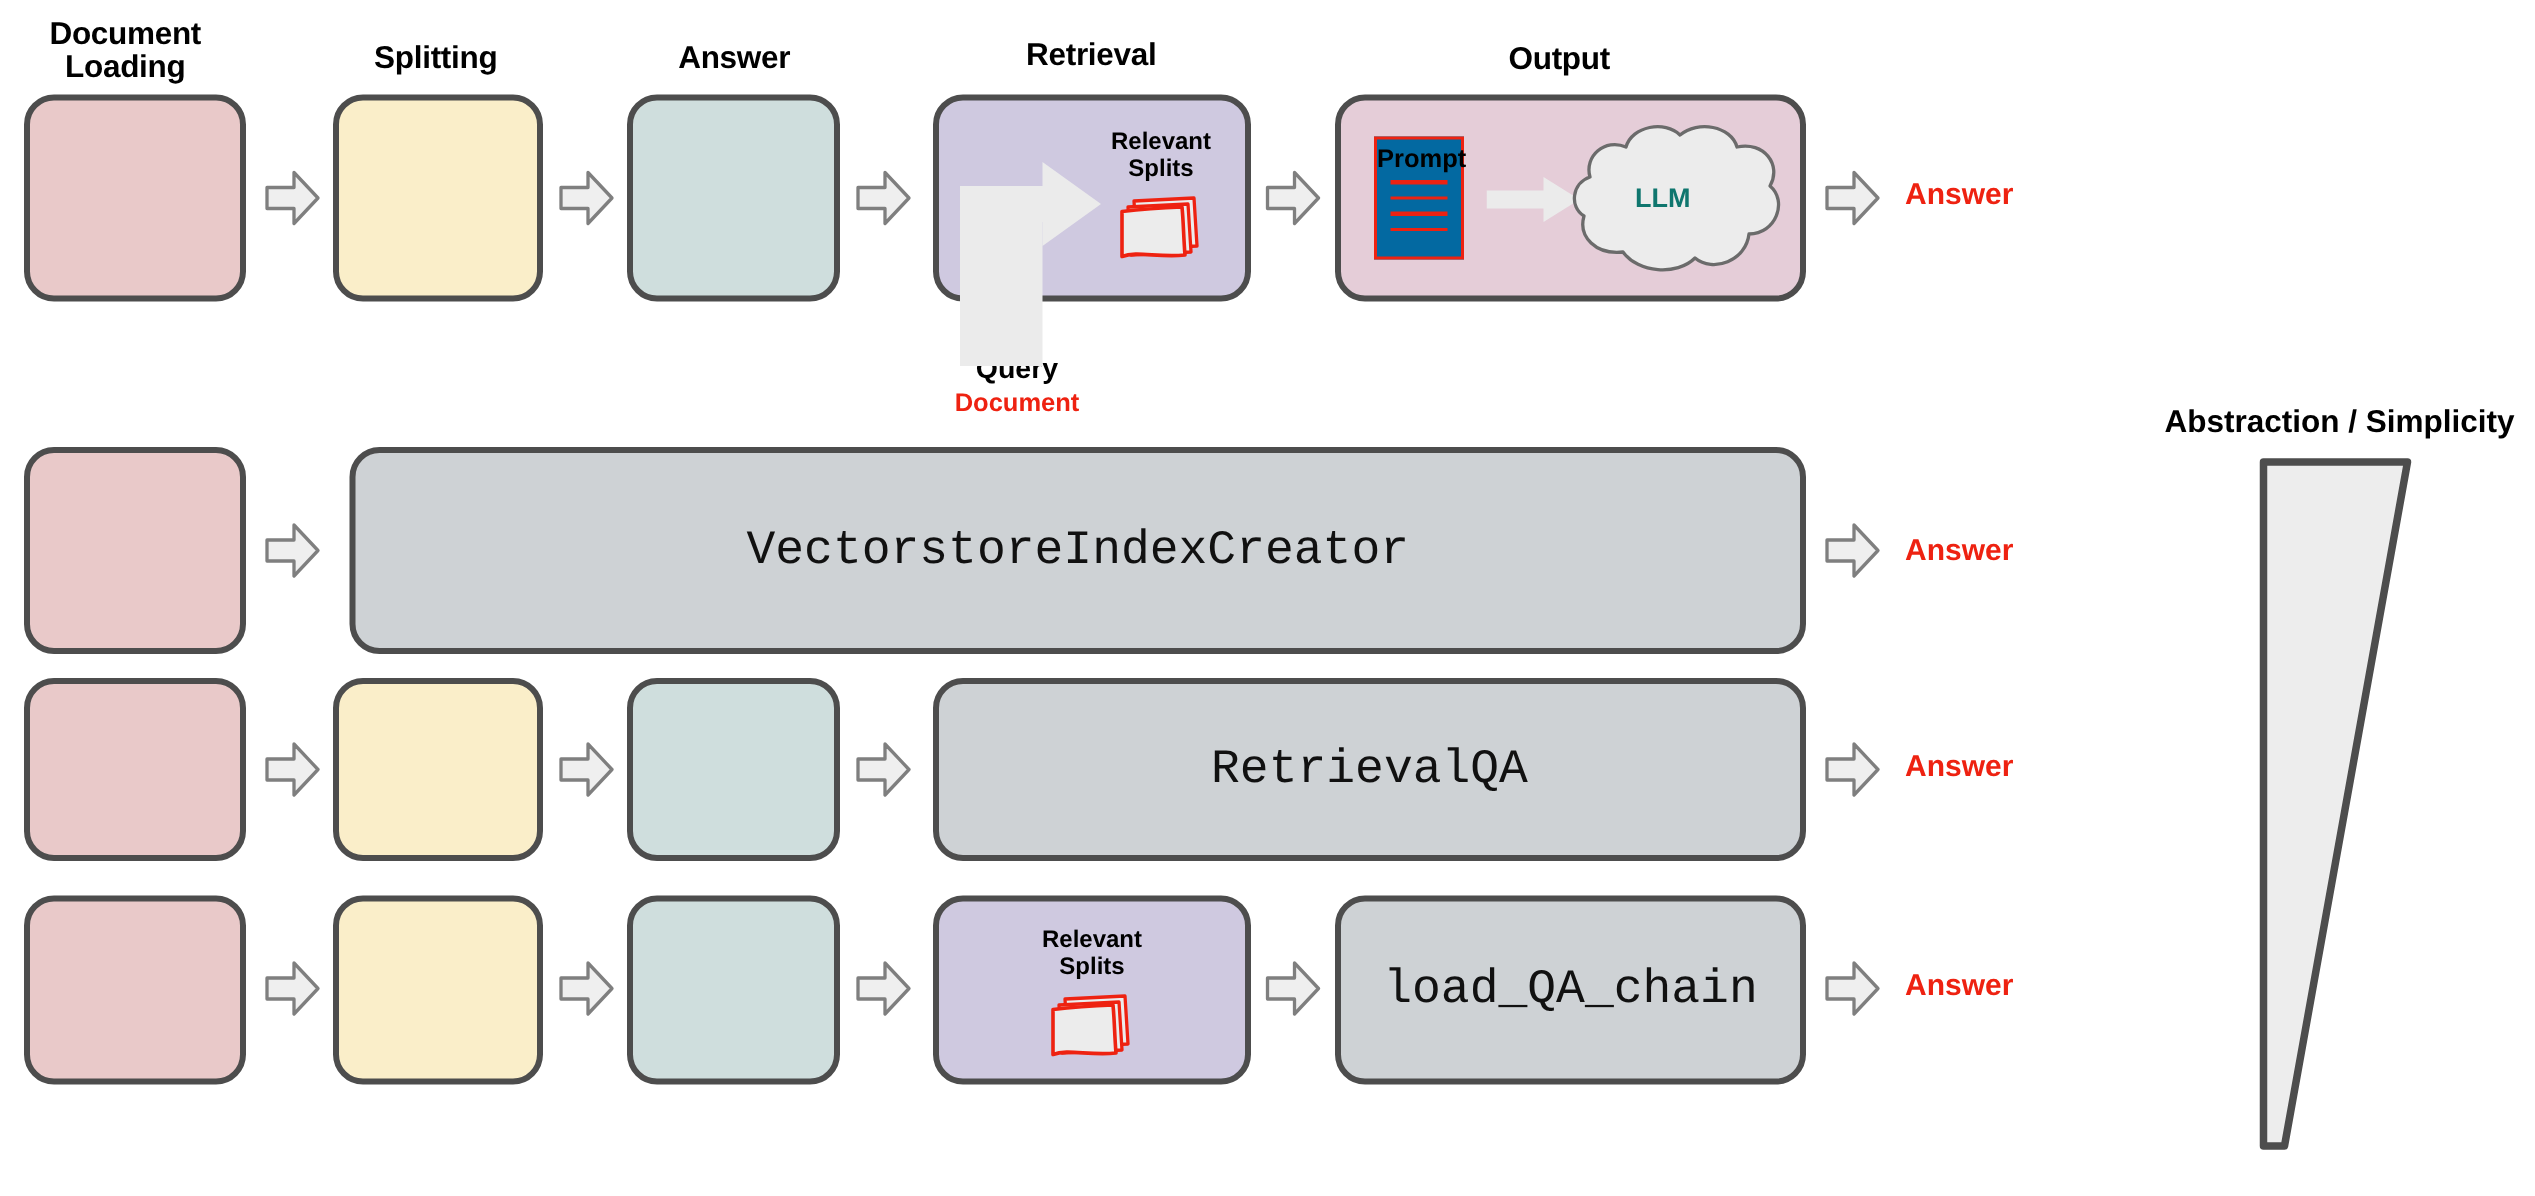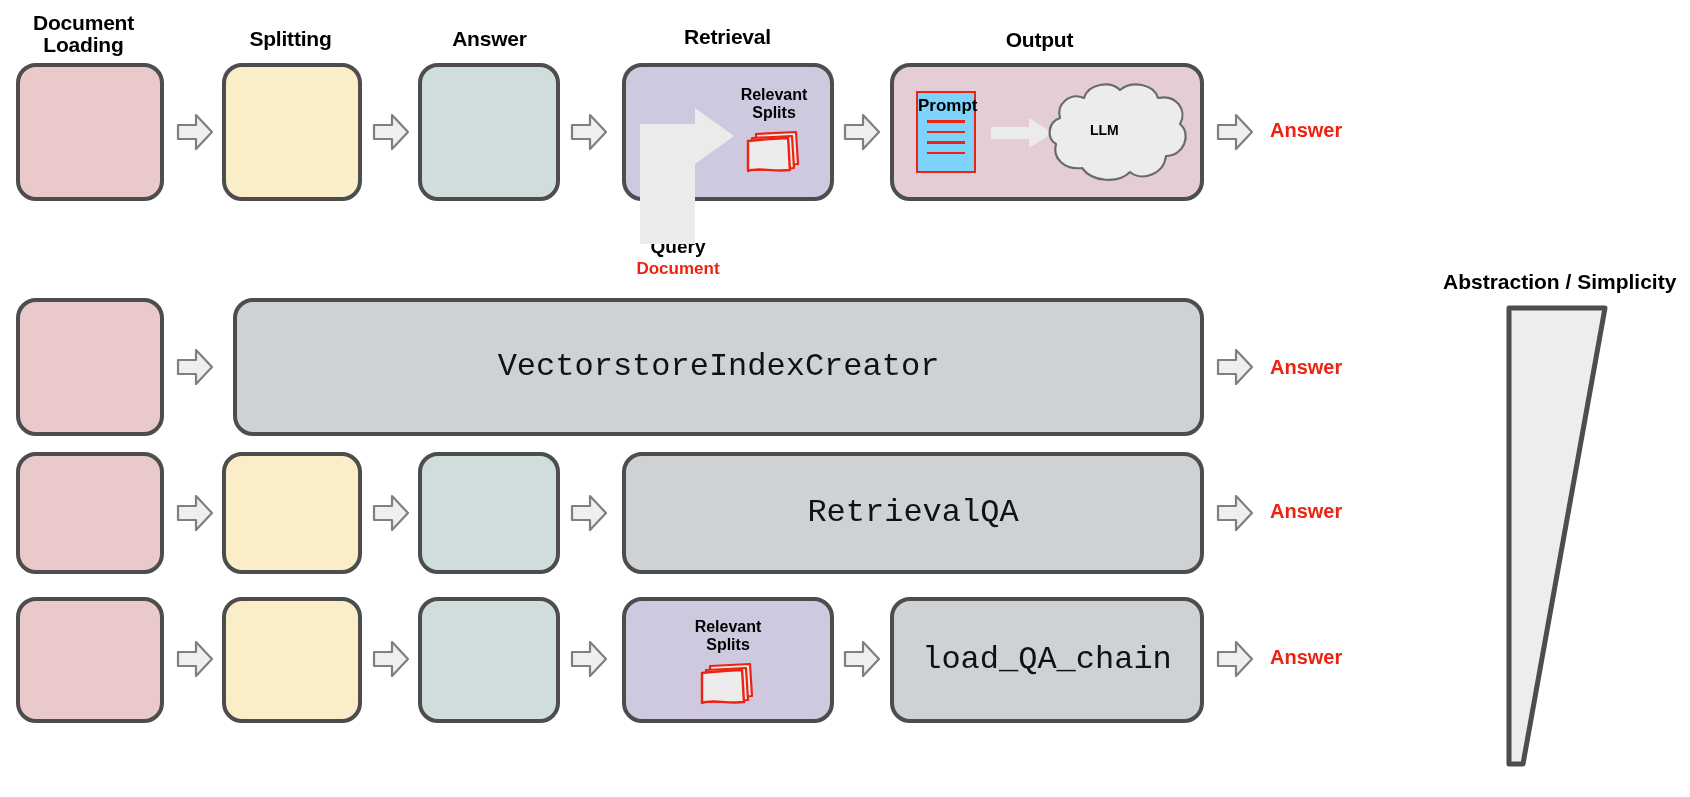--- a/index.html
+++ b/index.html
@@ -98,21 +98,21 @@
     font-size:17px;
     font-weight:bold;
     color:#ee2211;
     text-align:center;
     white-space:nowrap;
   }
 
   
   .prompt{
     position:absolute;
-    background:#7dd3fc;
+    background:#0369a1;
     border:2.5px solid #ee2211;
     box-sizing:border-box;
   }
   .prompt-title{
     font-size:17px;font-weight:bold;color:#000;
     text-align:center;margin-top:3px;
   }
   .prompt-lines{margin-top:4px;}
   .prompt-lines div{
     height:2.5px;background:#ee2211;margin:0 9px 8px 9px;
@@ -120,21 +120,21 @@
 
   
   .fatarrow{position:absolute;}
   .fatarrow svg{display:block;}
 
   
   .cloud{position:absolute;}
   .cloud svg{display:block;}
   .cloud-label{
     position:absolute;
-    font-size:14px;font-weight:bold;color:#000000;
+    font-size:18px;font-weight:bold;color:#0f766e;
     white-space:nowrap;
   }
 
   
   .abstraction-title{
     position:absolute;
     font-size:21px;font-weight:bold;color:#000;
     white-space:nowrap;
   }
   .triangle{position:absolute;}

